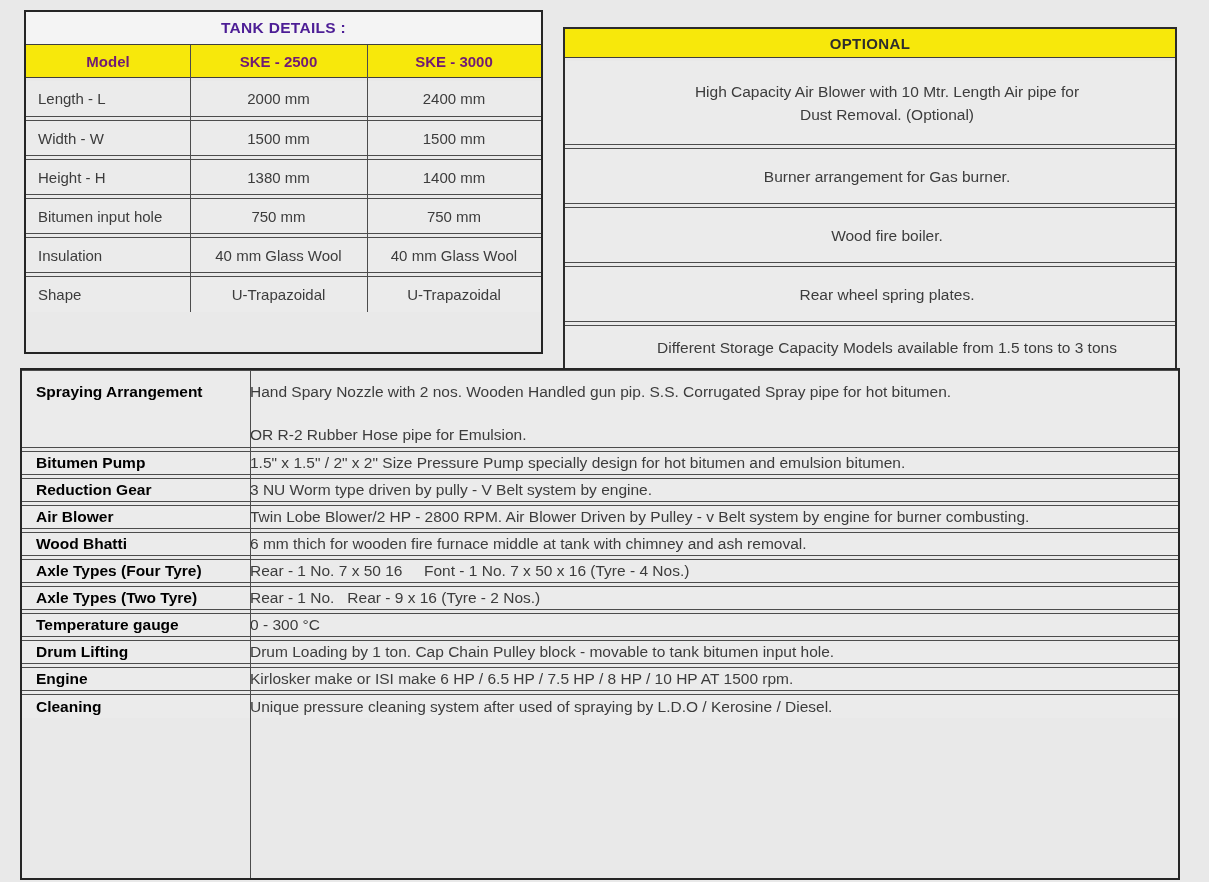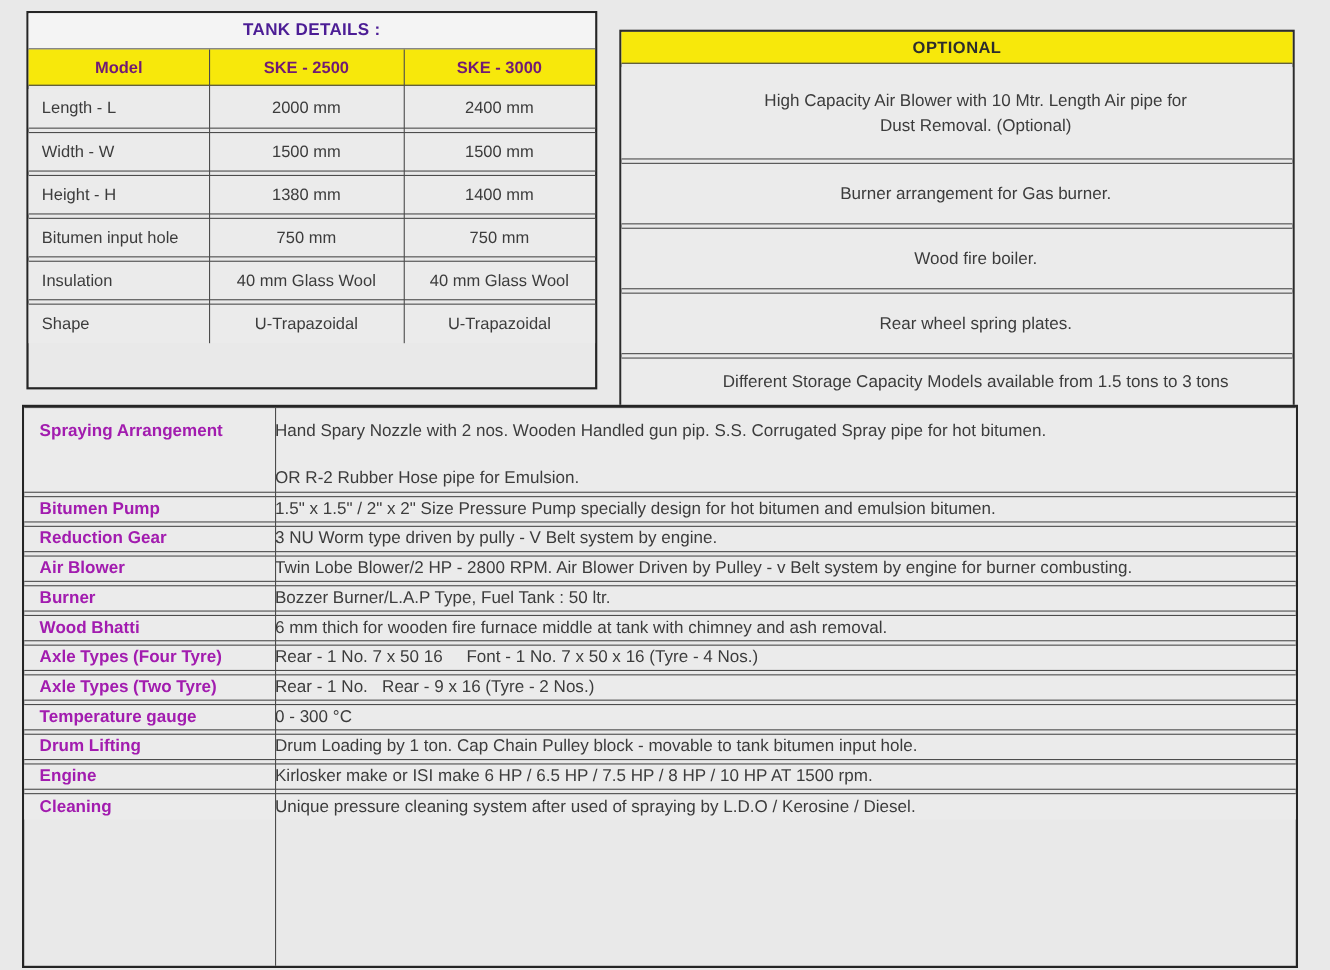--- a/index.html
+++ b/index.html
@@ -105,21 +105,21 @@
     background: #ebebeb;
     border-top: 1px solid #4c4c4c;
     border-bottom: 1px solid #4c4c4c;
     align-items: center;
   }
   .s-row:first-child { border-top: none; }
   .s-row:last-child { border-bottom: none; }
   .s-row.tall { height: 78px; align-items: start; }
   .s-row.tall .s-label { padding-top: 12px; }
   .s-row.tall .s-val { padding-top: 12px; display: flex; flex-direction: column; gap: 25px; }
-  .s-label { padding-left: 14px; font-weight: bold; font-size: 15.5px; color: #a21caf; }
+  .s-label { padding-left: 14px; font-weight: bold; font-size: 15.5px; color: #000000; }
   .s-val { font-size: 15.5px; white-space: pre-wrap; }
 </style>
 </head>
 <body>
 
 <div class="tank-table">
   <div class="tank-title">TANK DETAILS :</div>
   <div class="tank-body">
     <div class="vline vl1"></div>
     <div class="vline vl2"></div>
@@ -201,24 +201,20 @@
     </div>
     <div class="s-row">
       <div class="s-label">Reduction Gear</div>
       <div class="s-val">3 NU Worm type driven by pully - V Belt system by engine.</div>
     </div>
     <div class="s-row">
       <div class="s-label">Air Blower</div>
       <div class="s-val">Twin Lobe Blower/2 HP - 2800 RPM. Air Blower Driven by Pulley - v Belt system by engine for burner combusting.</div>
     </div>
     <div class="s-row">
-      <div class="s-label">Burner</div>
-      <div class="s-val">Bozzer Burner/L.A.P Type, Fuel Tank : 50 ltr.</div>
-    </div>
-    <div class="s-row">
       <div class="s-label">Wood Bhatti</div>
       <div class="s-val">6 mm thich for wooden fire furnace middle at tank with chimney and ash removal.</div>
     </div>
     <div class="s-row">
       <div class="s-label">Axle Types (Four Tyre)</div>
       <div class="s-val">Rear - 1 No. 7 x 50 16     Font - 1 No. 7 x 50 x 16 (Tyre - 4 Nos.)</div>
     </div>
     <div class="s-row">
       <div class="s-label">Axle Types (Two Tyre)</div>
       <div class="s-val">Rear - 1 No.   Rear - 9 x 16 (Tyre - 2 Nos.)</div>

